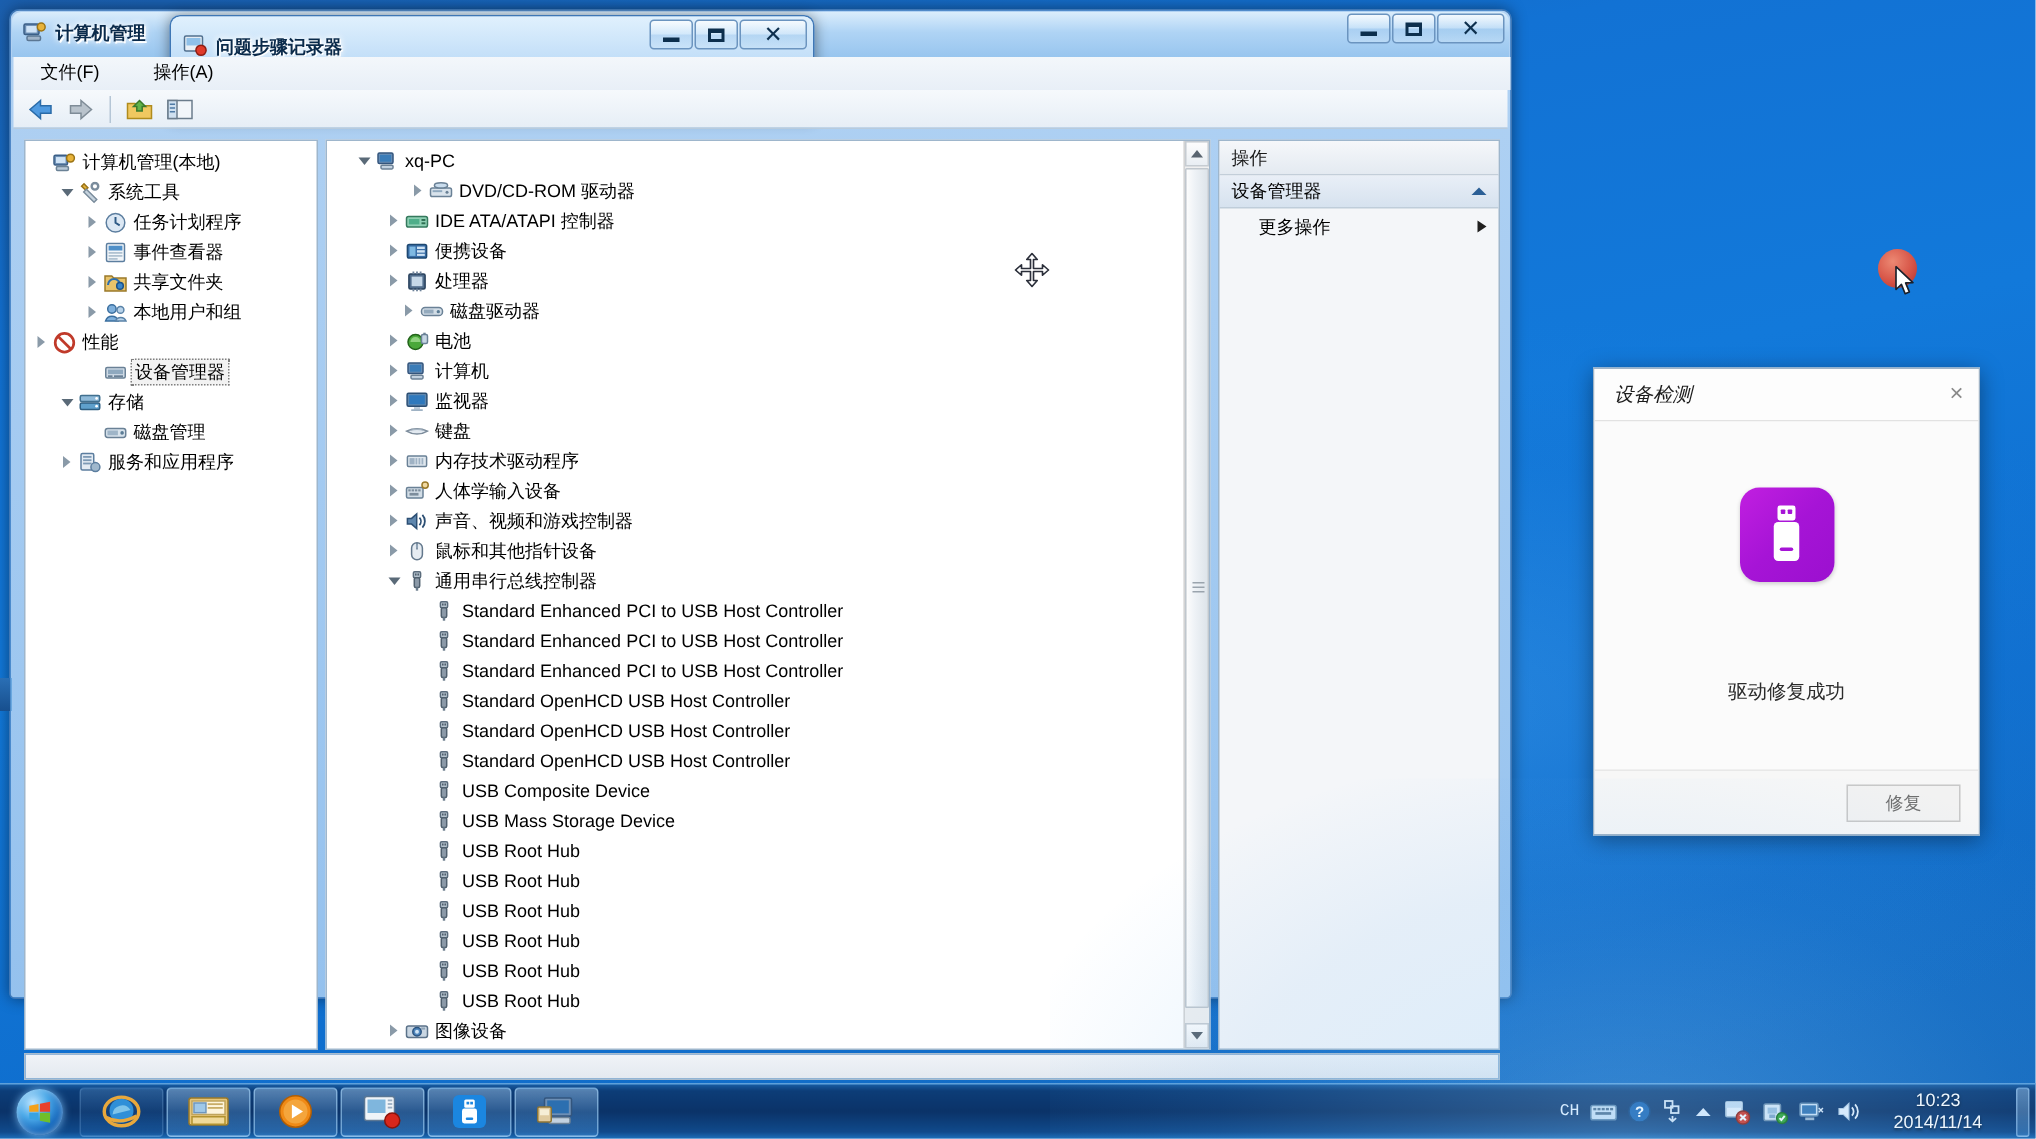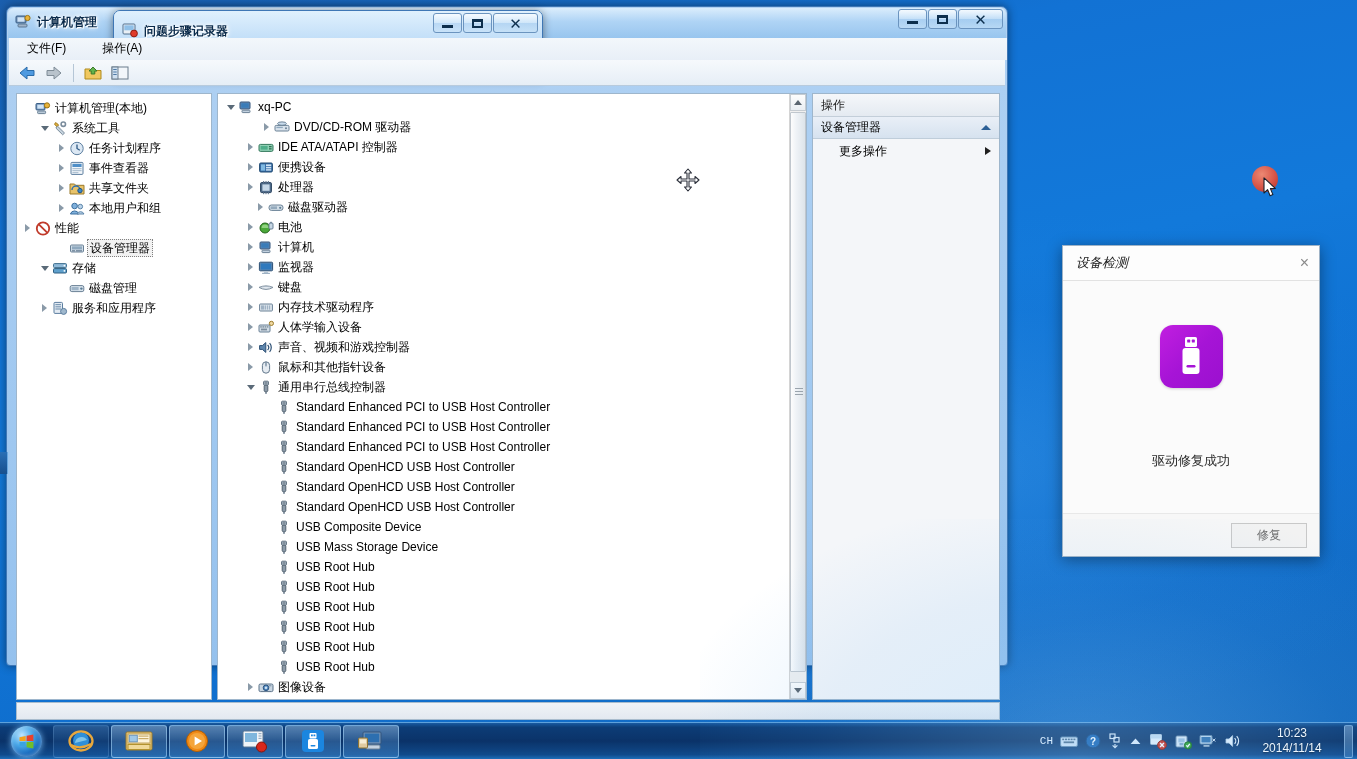--- a/index.html
+++ b/index.html
@@ -465,21 +465,21 @@
                   <rect x="3.4" y="7.4" width="5.6" height="1.2" fill="#7d9ab5"></rect>
                   <circle cx="11.6" cy="10.4" r="3" fill="#9fb8cd" stroke="#5c7e9f"></circle>
                 </svg>
               </span>
               <span class="tlabel">服务和应用程序</span>
             </div>
           </div>
       </div>
 
       <div class="pane" id="pane-mid">
-        <div class="tree" id="device-tree" style="padding-top:3px;">
+        <div class="tree" id="device-tree" style="padding-top:3px;margin-left:12px;">
             <div class="trow" style="padding-left:6px">
               <span class="twist open">
                 <i></i>
               </span>
               <span class="ticon">
                 <svg width="16" height="15" viewBox="0 0 16 15">
                   <rect x="2" y="2" width="10" height="7" rx="1" fill="#6d8fb5" stroke="#33557d"></rect>
                   <rect x="3.2" y="3.2" width="7.6" height="4.6" fill="#3a7cb8"></rect>
                   <rect x="4" y="10.2" width="8" height="2.4" rx="0.7" fill="#c3d2e0" stroke="#6d8296"></rect>
                 </svg>

